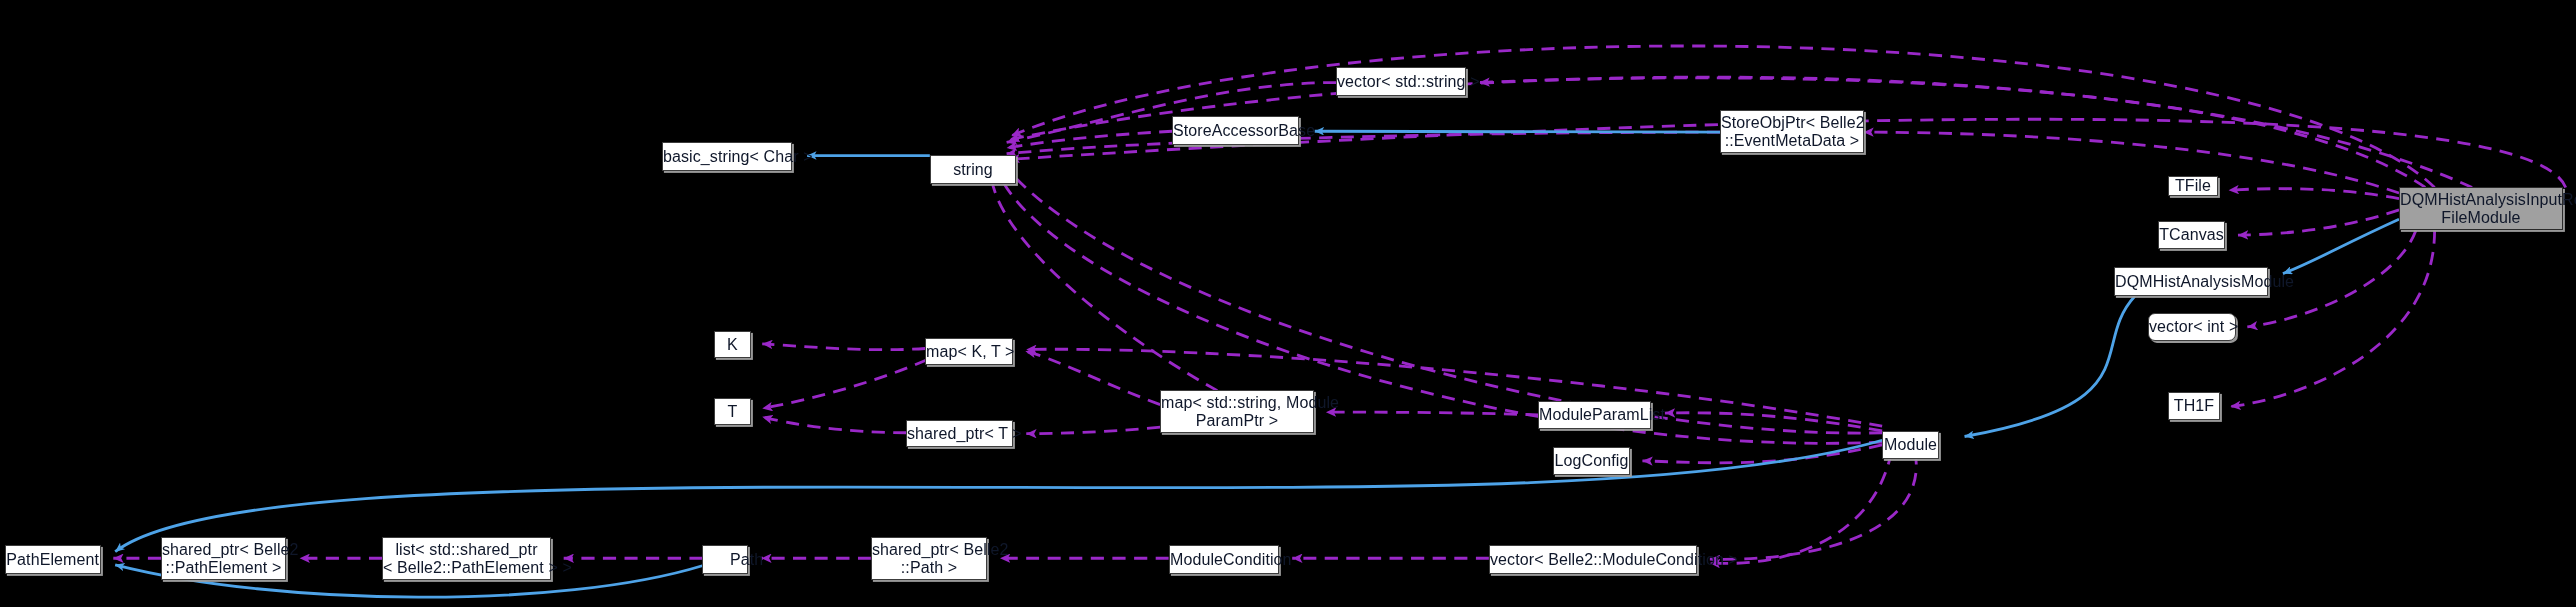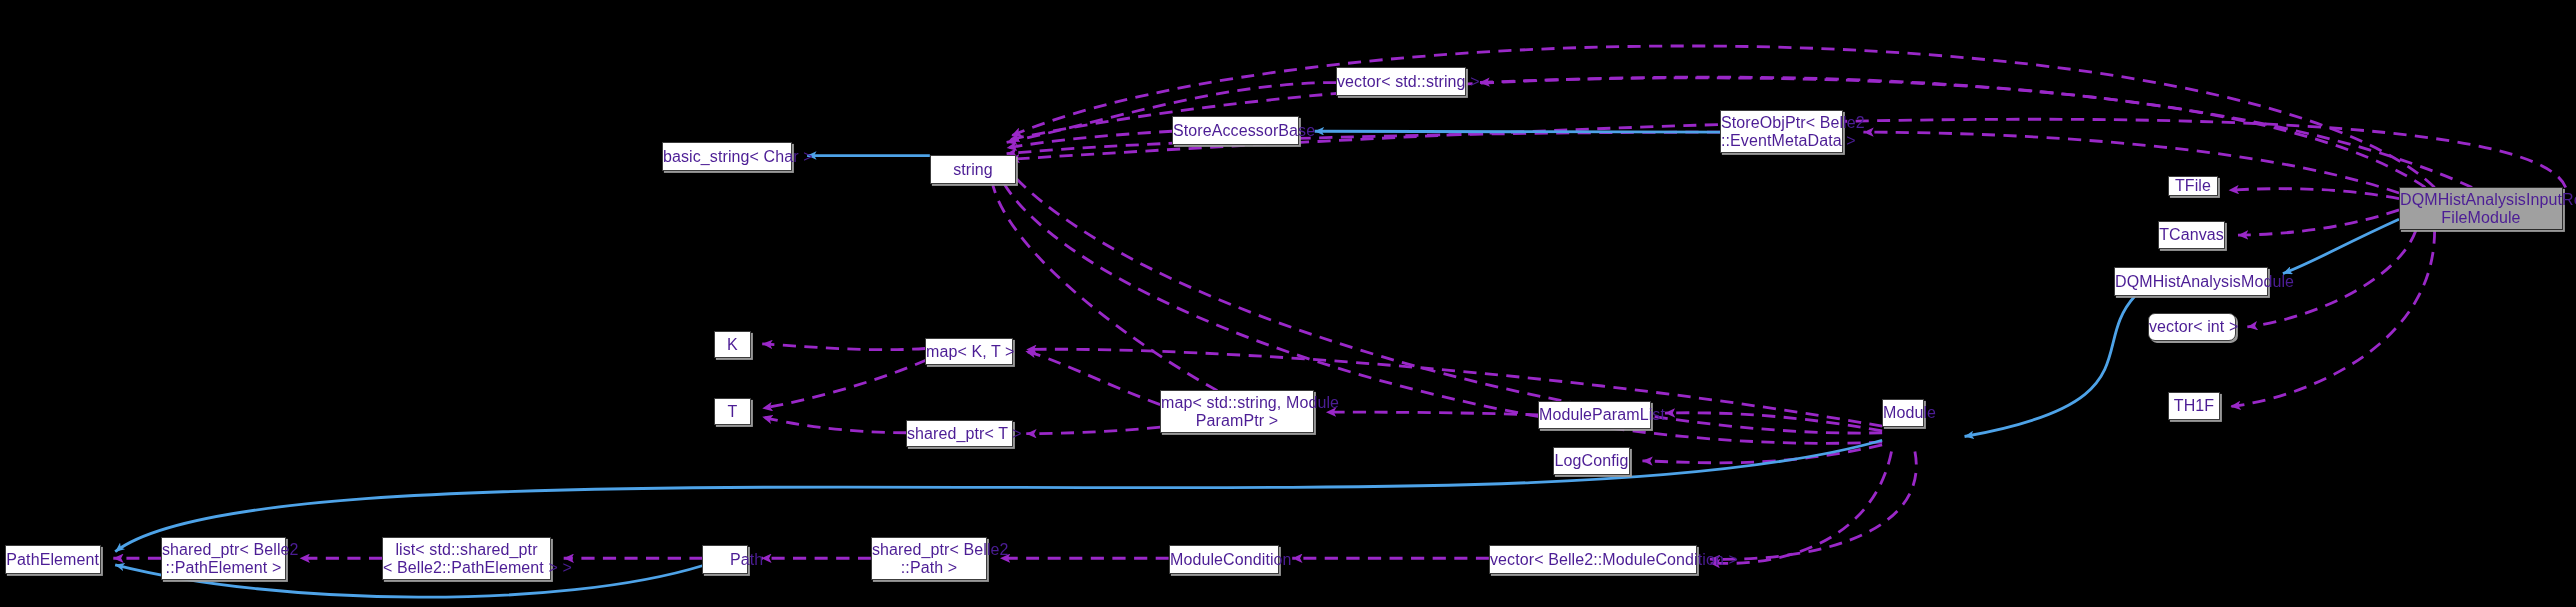--- a/index.html
+++ b/index.html
@@ -24,21 +24,21 @@
     width: 2576px;
     height: 608px;
     pointer-events: none;
   }
   .node {
     position: absolute;
     box-sizing: border-box;
     background: #ffffff;
     border: 0.9px solid #3c3c3c;
     box-shadow: 1.9px 1.9px 0 0 rgba(160,160,160,0.95);
-    color: #4c1d95;
+    color: #0f172a;
     font-size: 16px;
     line-height: 1.12;
     text-align: center;
     display: flex;
     align-items: center;
     justify-content: center;
     white-space: pre;
     letter-spacing: 0.1px;
     z-index: 5;
   }
@@ -114,38 +114,38 @@
       <path d="M2010,470 C1800,530 1400,520 900,520 C500,520 200,530 123,589"></path>
       <path d="M750,604 C600,650 300,648 123,603"></path>
     </g>
   </svg>
 
   <div id="node-layer">
       <div class="node" style="left: 662px; top: 142px; width: 130px; height: 29px;"><span>basic_string&lt; Char &gt;</span></div>
       <div class="node" style="left: 930px; top: 140px; width: 86px; height: 29px; margin-top: 15px;"><span>string</span></div>
       <div class="node" style="left: 1336px; top: 67px; width: 130px; height: 29px;"><span>vector&lt; std::string &gt;</span></div>
       <div class="node" style="left: 1172px; top: 116px; width: 127px; height: 29px;"><span>StoreAccessorBase</span></div>
-      <div class="node" style="left: 1720px; top: 110px; width: 123px; height: 43px;"><span>StoreObjPtr&lt; Belle2
+      <div class="node" style="left: 1720px; top: 110px; width: 144px; height: 43px;"><span>StoreObjPtr&lt; Belle2
 ::EventMetaData &gt;</span></div>
       <div class="node" style="left: 2168px; top: 176px; width: 50px; height: 20px;"><span>TFile</span></div>
       <div class="node" style="left: 2158px; top: 221px; width: 67px; height: 28px;"><span>TCanvas</span></div>
       <div class="node" style="left: 2114px; top: 267px; width: 154px; height: 29px;"><span>DQMHistAnalysisModule</span></div>
       <div class="node" style="left: 2148px; top: 313px; width: 88px; height: 28px; border-radius: 7px;"><span>vector&lt; int &gt;</span></div>
       <div class="node" style="left: 2168px; top: 392px; width: 52px; height: 28px; justify-content: flex-end;"><span>TH1F</span></div>
       <div class="node highlight" style="left: 2399px; top: 187px; width: 164px; height: 43px;"><span>DQMHistAnalysisInputRoot
 FileModule</span></div>
       <div class="node" style="left: 714px; top: 331px; width: 37px; height: 27px;"><span>K</span></div>
       <div class="node" style="left: 714px; top: 398px; width: 37px; height: 27px;"><span>T</span></div>
       <div class="node" style="left: 925px; top: 338px; width: 88px; height: 27px;"><span>map&lt; K, T &gt;</span></div>
       <div class="node" style="left: 906px; top: 420px; width: 107px; height: 27px;"><span>shared_ptr&lt; T &gt;</span></div>
       <div class="node" style="left: 1160px; top: 390px; width: 154px; height: 43px; text-align: center;"><span>map&lt; std::string, Module
 ParamPtr &gt;</span></div>
       <div class="node" style="left: 1538px; top: 401px; width: 113px; height: 28px;"><span>ModuleParamList</span></div>
       <div class="node" style="left: 1553px; top: 447px; width: 77px; height: 28px;"><span>LogConfig</span></div>
-      <div class="node" style="left: 1882px; top: 399px; width: 42px; height: 28px;"><span>Module</span></div>
+      <div class="node" style="left: 1882px; top: 431px; width: 57px; height: 28px;"><span>Module</span></div>
       <div class="node" style="left: 4.7px; top: 545px; width: 96px; height: 29px;"><span>PathElement</span></div>
       <div class="node" style="left: 161px; top: 537px; width: 125px; height: 43px;"><span>shared_ptr&lt; Belle2
 ::PathElement &gt;</span></div>
       <div class="node" style="left: 382px; top: 537px; width: 169px; height: 43px;"><span>list&lt; std::shared_ptr
 &lt; Belle2::PathElement &gt; &gt;</span></div>
       <div class="node" style="left: 702px; top: 545px; width: 46px; height: 29px; padding-left: 27px;"><span>Path</span></div>
       <div class="node" style="left: 871px; top: 537px; width: 116px; height: 43px;"><span>shared_ptr&lt; Belle2
 ::Path &gt;</span></div>
       <div class="node" style="left: 1169px; top: 545px; width: 110px; height: 29px;"><span>ModuleCondition</span></div>
       <div class="node" style="left: 1489px; top: 545px; width: 208px; height: 29px;"><span>vector&lt; Belle2::ModuleCondition &gt;</span></div>

